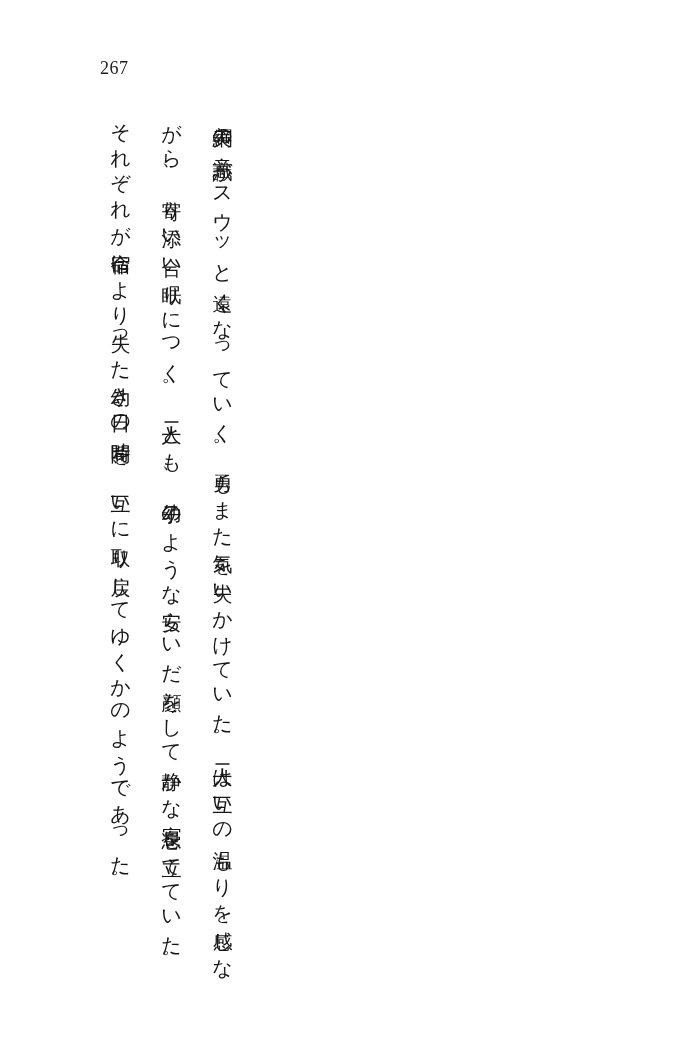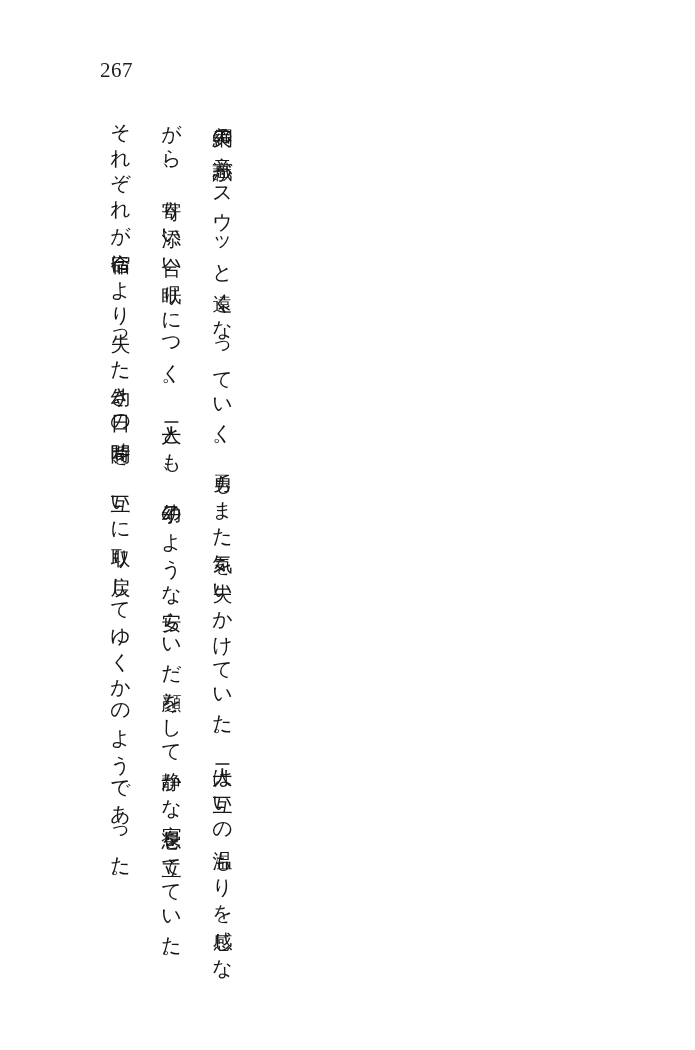--- a/index.html
+++ b/index.html
@@ -19,21 +19,21 @@
   .page {
     position: absolute;
     inset: 0;
     background: #ffffff;
   }
 
   .page-number {
     position: absolute;
     top: 58px;
     left: 100px;
-    font-size: 21px;
+    font-size: 18px;
     letter-spacing: 0.5px;
     color: #1d1d1d;
     font-family: "Liberation Serif", "DejaVu Serif", serif;
   }
 
   .body-text {
     position: absolute;
     top: 110px;
     right: 60px;
     height: 880px;

